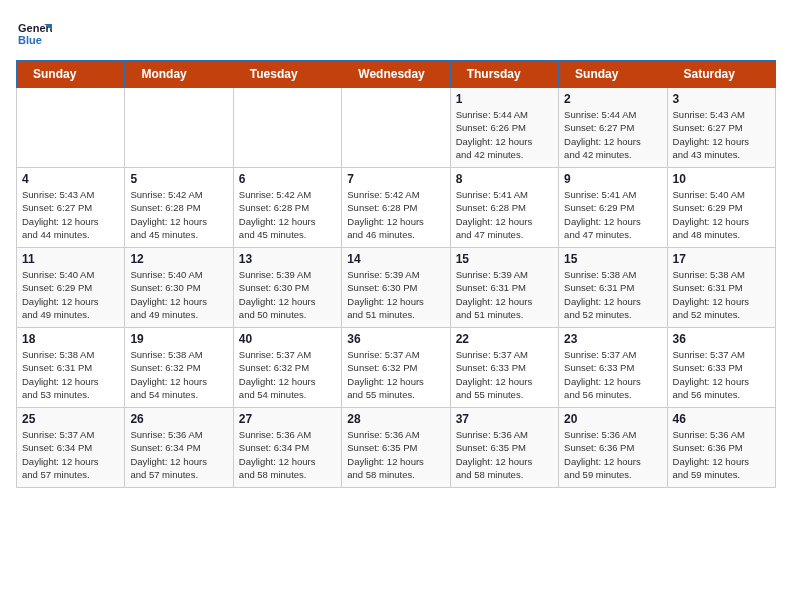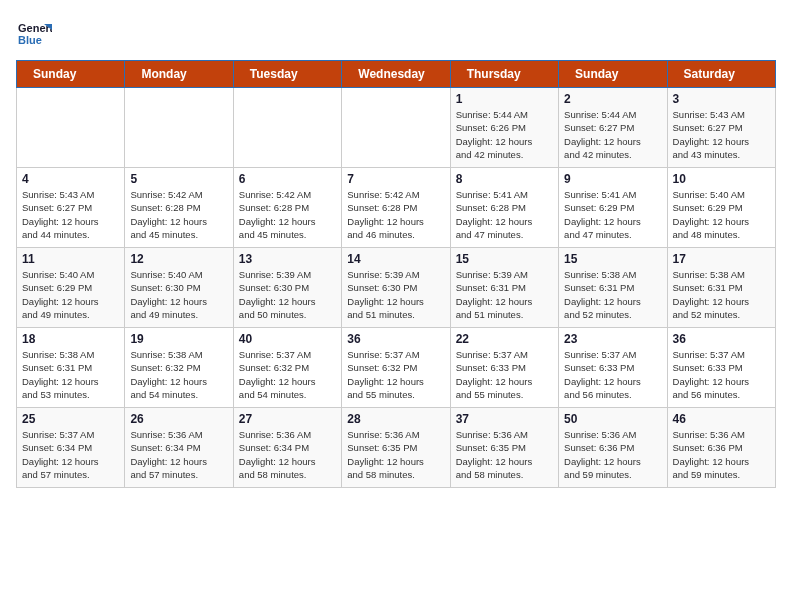--- a/index.html
+++ b/index.html
@@ -322,21 +322,21 @@
 and 58 minutes.</div>
         </td>
         <td>
           <span class="day-num">37</span>
           <div class="day-info" style="white-space: pre-line;">Sunrise: 5:36 AM
 Sunset: 6:35 PM
 Daylight: 12 hours
 and 58 minutes.</div>
         </td>
         <td>
-          <span class="day-num">50</span>
+          <span class="day-num">20</span>
           <div class="day-info" style="white-space: pre-line;">Sunrise: 5:36 AM
 Sunset: 6:36 PM
 Daylight: 12 hours
 and 59 minutes.</div>
         </td>
         <td>
           <span class="day-num">46</span>
           <div class="day-info" style="white-space: pre-line;">Sunrise: 5:36 AM
 Sunset: 6:36 PM
 Daylight: 12 hours

